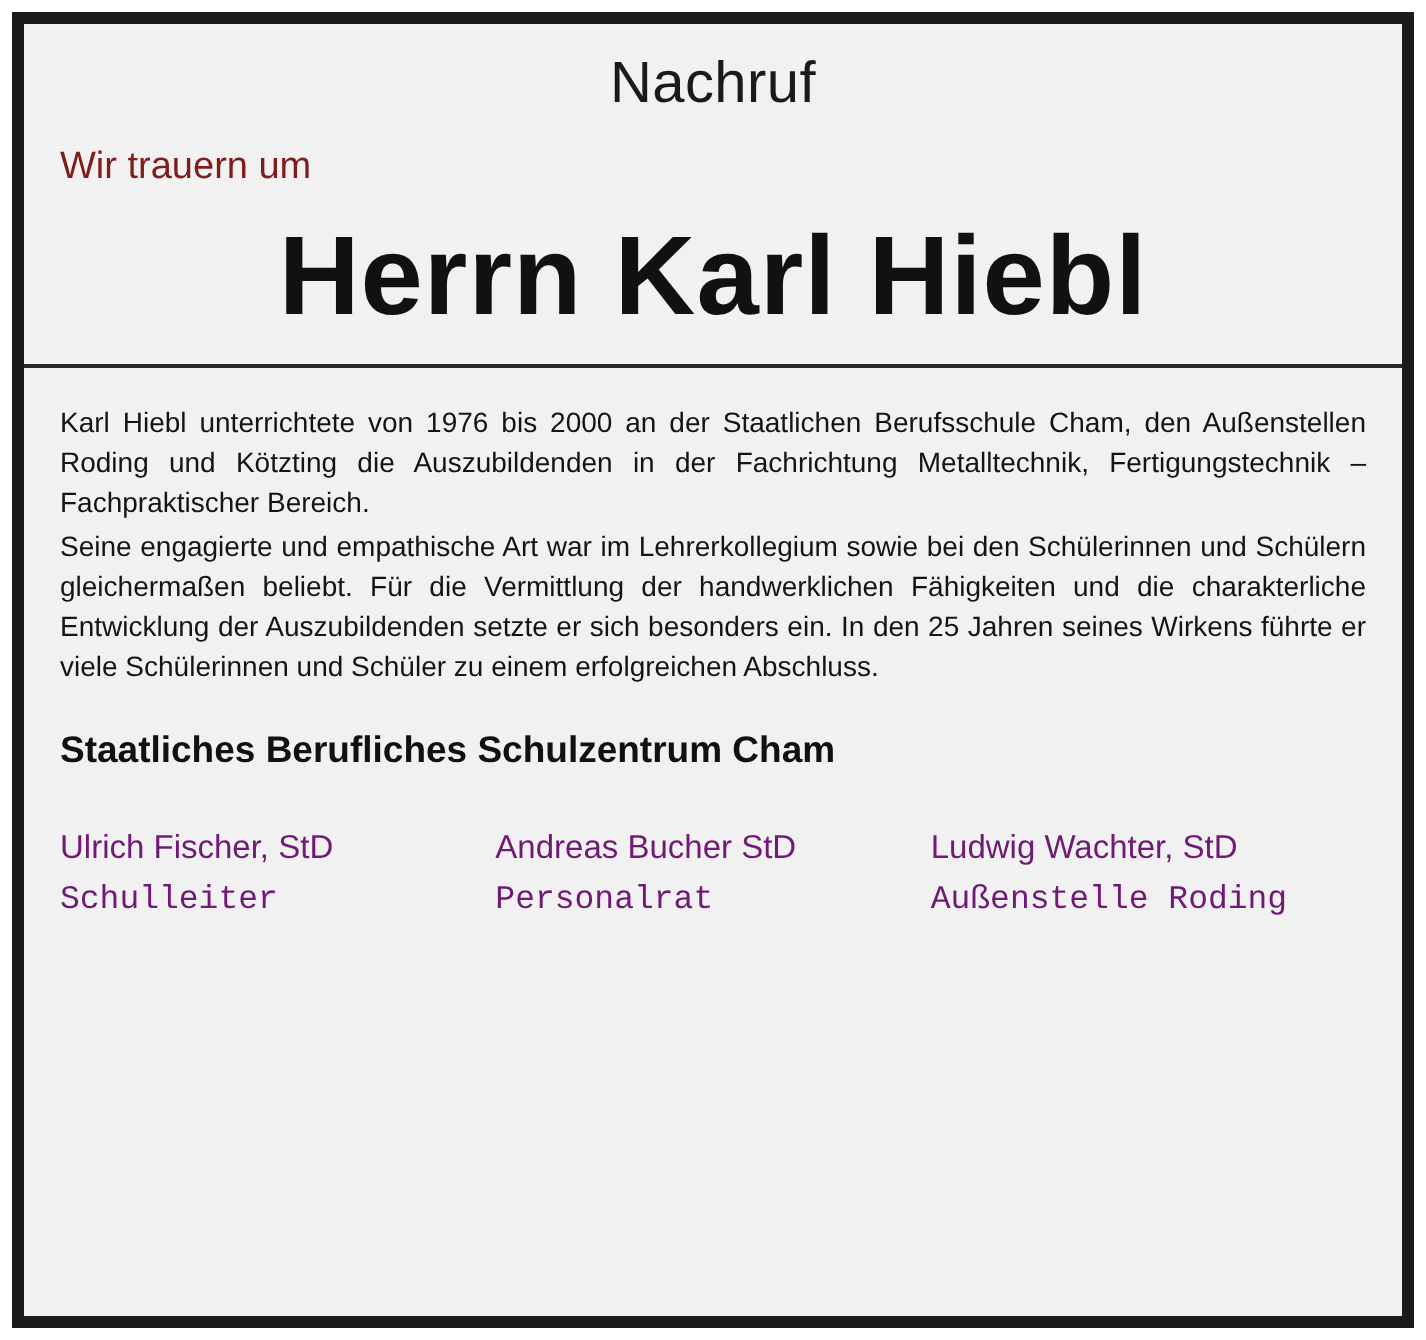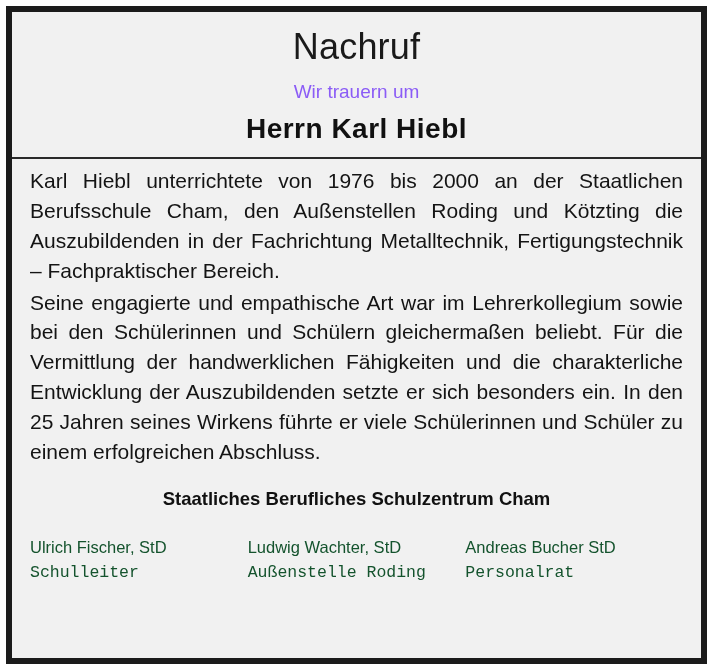--- a/index.html
+++ b/index.html
@@ -27,80 +27,78 @@
     height: 658px;
     box-sizing: border-box;
     border: 6px solid #1b1b1b;
     background: #f1f1f1;
     padding: 10px 18px 12px 18px;
     display: flex;
     flex-direction: column;
   }
   .headline {
     text-align: center;
-    font-size: 36px;
+    font-size: 29px;
     line-height: 1.15;
     font-weight: 400;
     letter-spacing: 0.2px;
     margin-top: 4px;
     color: #1a1a1a;
   }
   .mourn-line {
-    text-align: center;
     font-size: 19px;
     margin-top: 14px;
-    color: #8b5cf6;
+    color: #7f1d1d;
   }
   .name {
     text-align: center;
-    font-size: 28px;
+    font-size: 56px;
     font-weight: bold;
     letter-spacing: 0.5px;
     margin-top: 10px;
     color: #111111;
   }
   .role {
     text-align: center;
     font-size: 19px;
     margin-top: 12px;
     color: #1a1a1a;
   }
   .rule {
     border: 0;
     border-top: 2px solid #2a2a2a;
     margin: 12px -18px 0 -18px;
   }
   .body-text {
-    margin-top: 7px;
-    font-size: 21px;
+    margin-top: 18px;
+    font-size: 14px;
     line-height: 1.42;
     text-align: justify;
     text-justify: inter-word;
     color: #141414;
   }
   .body-text p {
     margin: 0 0 2px 0;
   }
   .body-text p:last-child {
     margin-bottom: 0;
   }
   .org {
-    text-align: center;
     font-weight: bold;
     font-size: 18.5px;
     line-height: 1.3;
     margin-top: 20px;
     color: #111111;
   }
   .signatories {
     display: flex;
     margin-top: 24px;
     font-size: 16.5px;
     line-height: 1.55;
-    color: #14532d;
+    color: #701a75;
   }
   .sig-col {
     flex: 1 1 33.33%;
     padding-right: 8px;
   }
   .sig-col .sig-name { display: block; }
   .sig-col .sig-title { display: block; font-family: Liberation Mono, monospace; }
   .spacer { flex: 1 1 auto; }
 </style>
 </head>
@@ -126,24 +124,24 @@
     <div class="org">
       <div>Staatliches Berufliches Schulzentrum Cham</div>
     </div>
 
     <div class="signatories">
       <div class="sig-col">
         <span class="sig-name">Ulrich Fischer, StD</span>
         <span class="sig-title">Schulleiter</span>
       </div>
       <div class="sig-col">
+        <span class="sig-name">Andreas Bucher StD</span>
+        <span class="sig-title">Personalrat</span>
+      </div>
+      <div class="sig-col">
         <span class="sig-name">Ludwig Wachter, StD</span>
         <span class="sig-title">Außenstelle Roding</span>
-      </div>
-      <div class="sig-col">
-        <span class="sig-name">Andreas Bucher StD</span>
-        <span class="sig-title">Personalrat</span>
       </div>
     </div>
 
     <div class="spacer"></div>
   </div>
 </div>
 
 </body></html>

